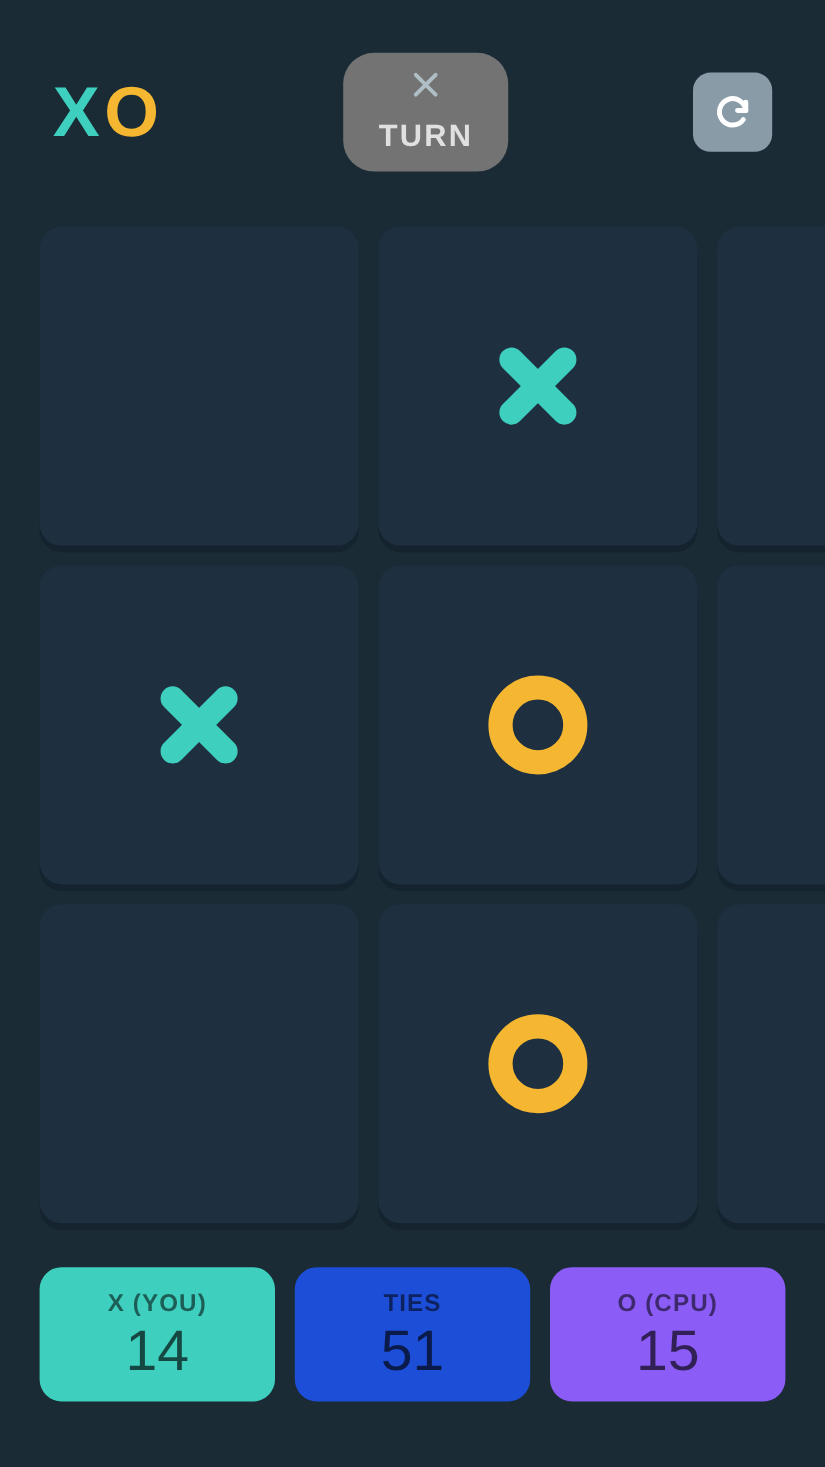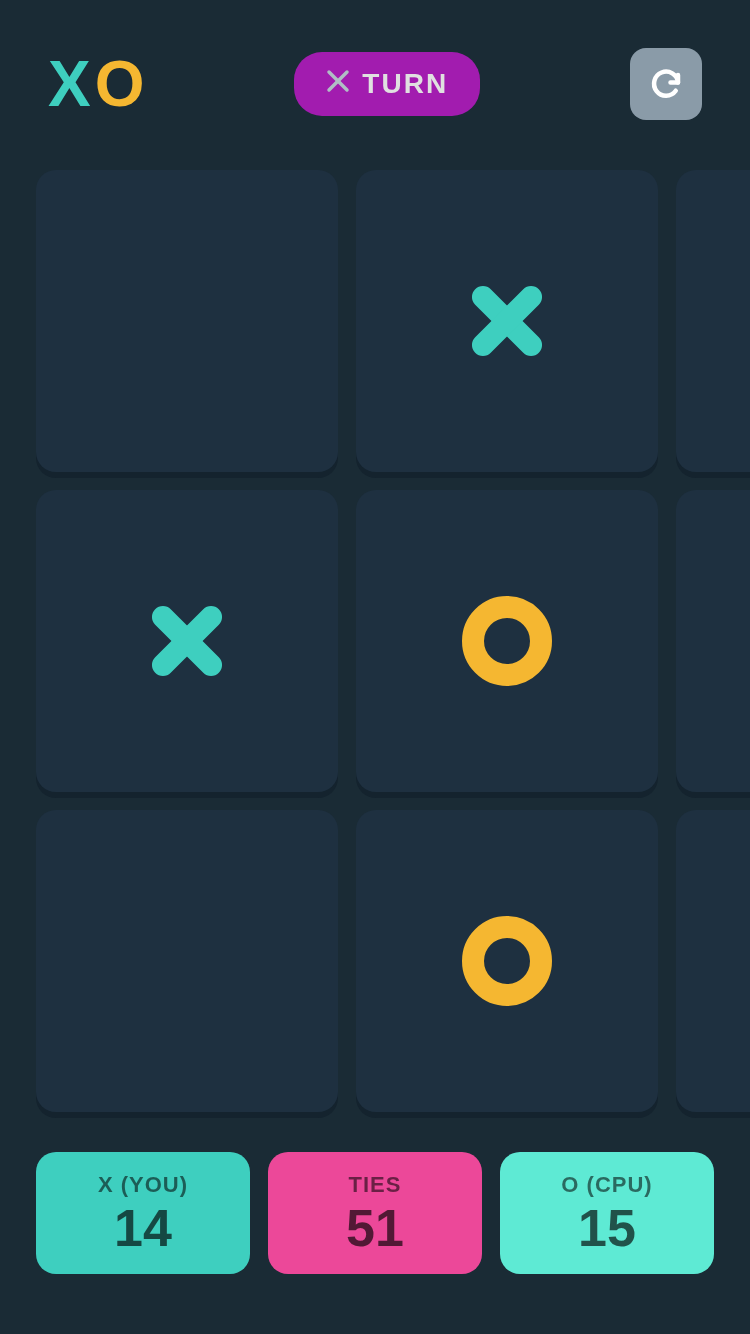--- a/index.html
+++ b/index.html
@@ -38,26 +38,27 @@
     }
 
     .logo-o {
       font-size: 64px;
       font-weight: 900;
       color: #f5b731;
       line-height: 1;
     }
 
     .turn-indicator {
-      background-color: #a21caf;
+      background-color: #737373;
       border-radius: 28px;
       padding: 16px 32px;
       display: flex;
       align-items: center;
       gap: 12px;
+      flex-direction: column;
     }
 
     .turn-x-icon {
       color: #b0bec5;
       font-size: 28px;
       font-weight: 900;
     }
 
     .turn-label {
       color: #e0e0e0;
@@ -163,37 +164,37 @@
       justify-content: flex-end;
       padding: 20px 10px;
       gap: 4px;
     }
 
     .score-card.x-card {
       background-color: #3ecfbf;
     }
 
     .score-card.ties-card {
-      background-color: #ec4899;
+      background-color: #1d4ed8;
     }
 
     .score-card.o-card {
-      background-color: #5eead4;
+      background-color: #8b5cf6;
     }
 
     .score-label {
       font-size: 22px;
       font-weight: 700;
       letter-spacing: 1px;
       color: rgba(0,0,0,0.55);
     }
 
     .score-value {
       font-size: 52px;
-      font-weight: 700;
+      font-weight: 400;
       color: rgba(0,0,0,0.65);
       line-height: 1;
     }
   </style>
 </head>
 <body>
 
 <div class="header">
   <div class="logo">
     <span class="logo-x">X</span>

